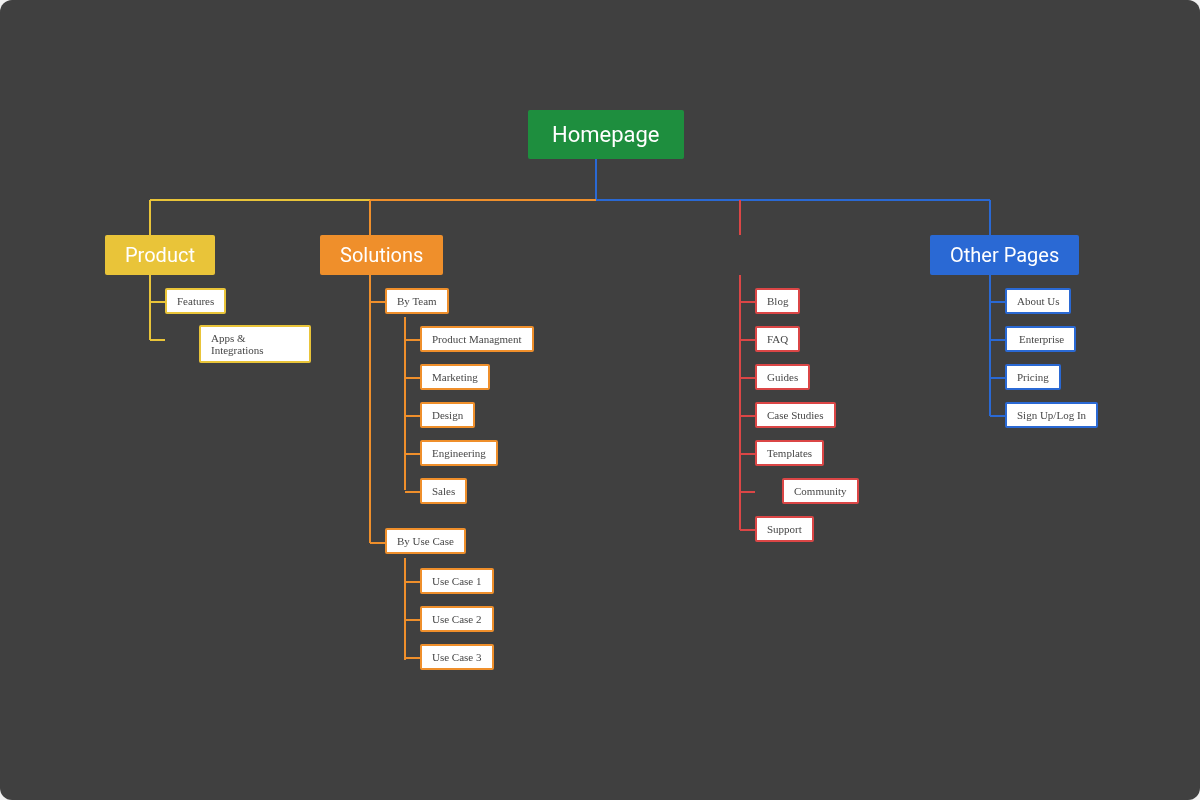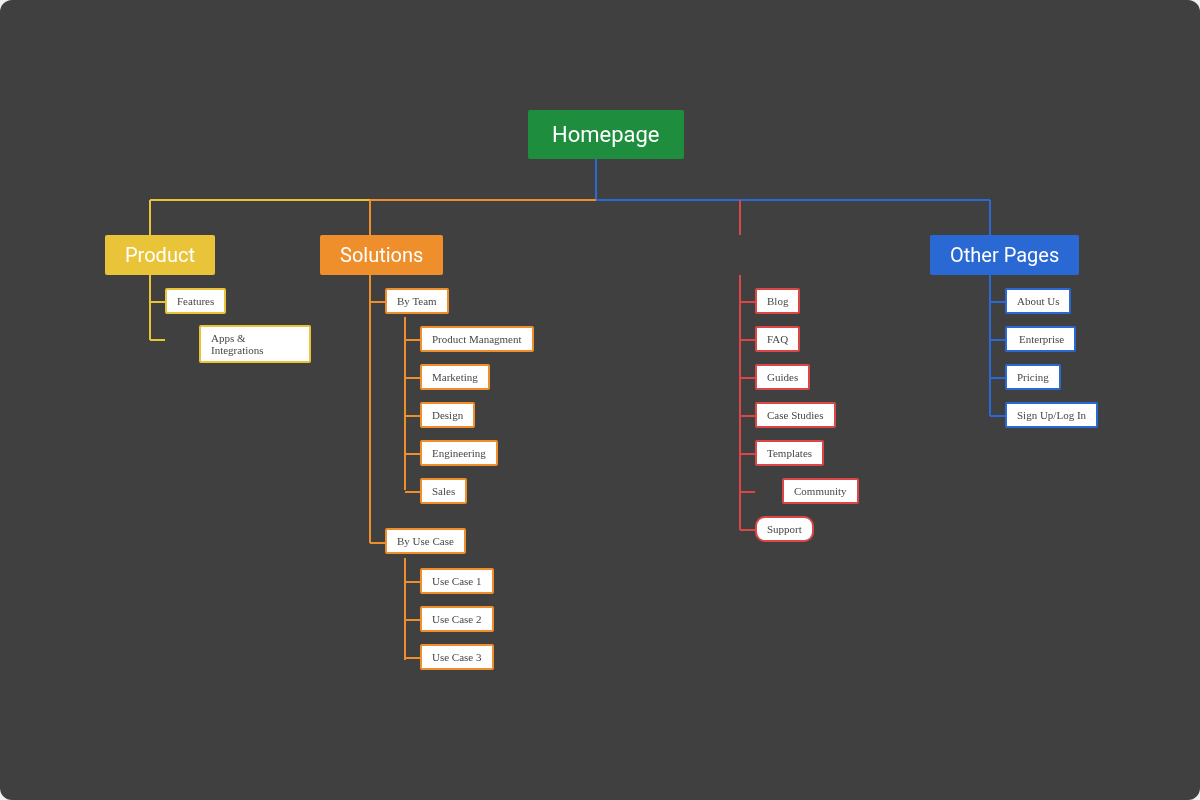--- a/index.html
+++ b/index.html
@@ -136,21 +136,21 @@
   <div class="node leaf orange" style="left:420px; top:568px;">Use Case 1</div>
   <div class="node leaf orange" style="left:420px; top:606px;">Use Case 2</div>
   <div class="node leaf orange" style="left:420px; top:644px;">Use Case 3</div>
 
   <div class="node leaf red" style="left:755px; top:288px;">Blog</div>
   <div class="node leaf red" style="left:755px; top:326px;">FAQ</div>
   <div class="node leaf red" style="left:755px; top:364px;">Guides</div>
   <div class="node leaf red" style="left:755px; top:402px;">Case Studies</div>
   <div class="node leaf red" style="left:755px; top:440px;">Templates</div>
   <div class="node leaf red" style="left:755px; top:478px;margin-left:27px;">Community</div>
-  <div class="node leaf red" style="left:755px; top:516px;border-radius:10px;">Support</div>
+  <div class="node leaf red" style="left:755px; top:516px;">Support</div>
 
   <div class="node section sec-other" style="left:930px; top:235px;">Other Pages</div>
   <div class="node leaf blue" style="left:1005px; top:288px;">About Us</div>
   <div class="node leaf blue" style="left:1005px; top:326px;padding-left:12px;">Enterprise</div>
   <div class="node leaf blue" style="left:1005px; top:364px;">Pricing</div>
   <div class="node leaf blue" style="left:1005px; top:402px;">Sign Up/Log In</div>
 
 </div>
 
 </body></html>

